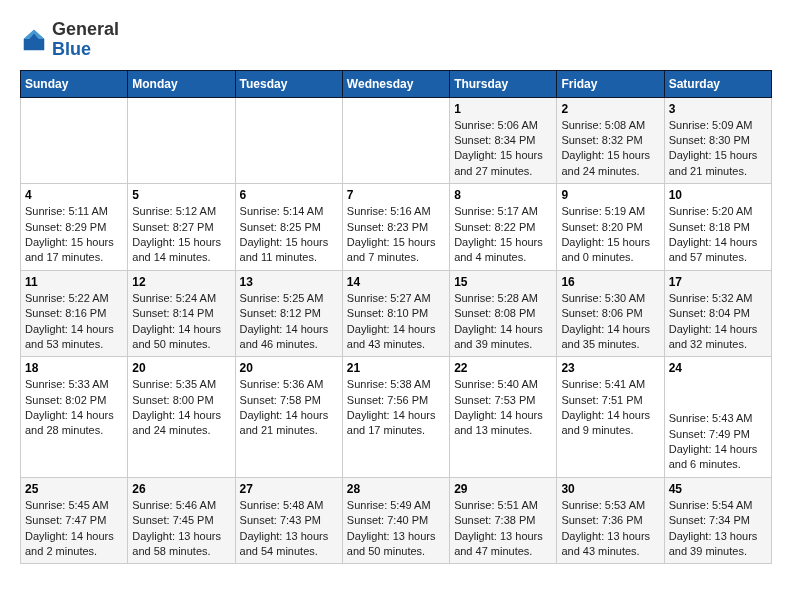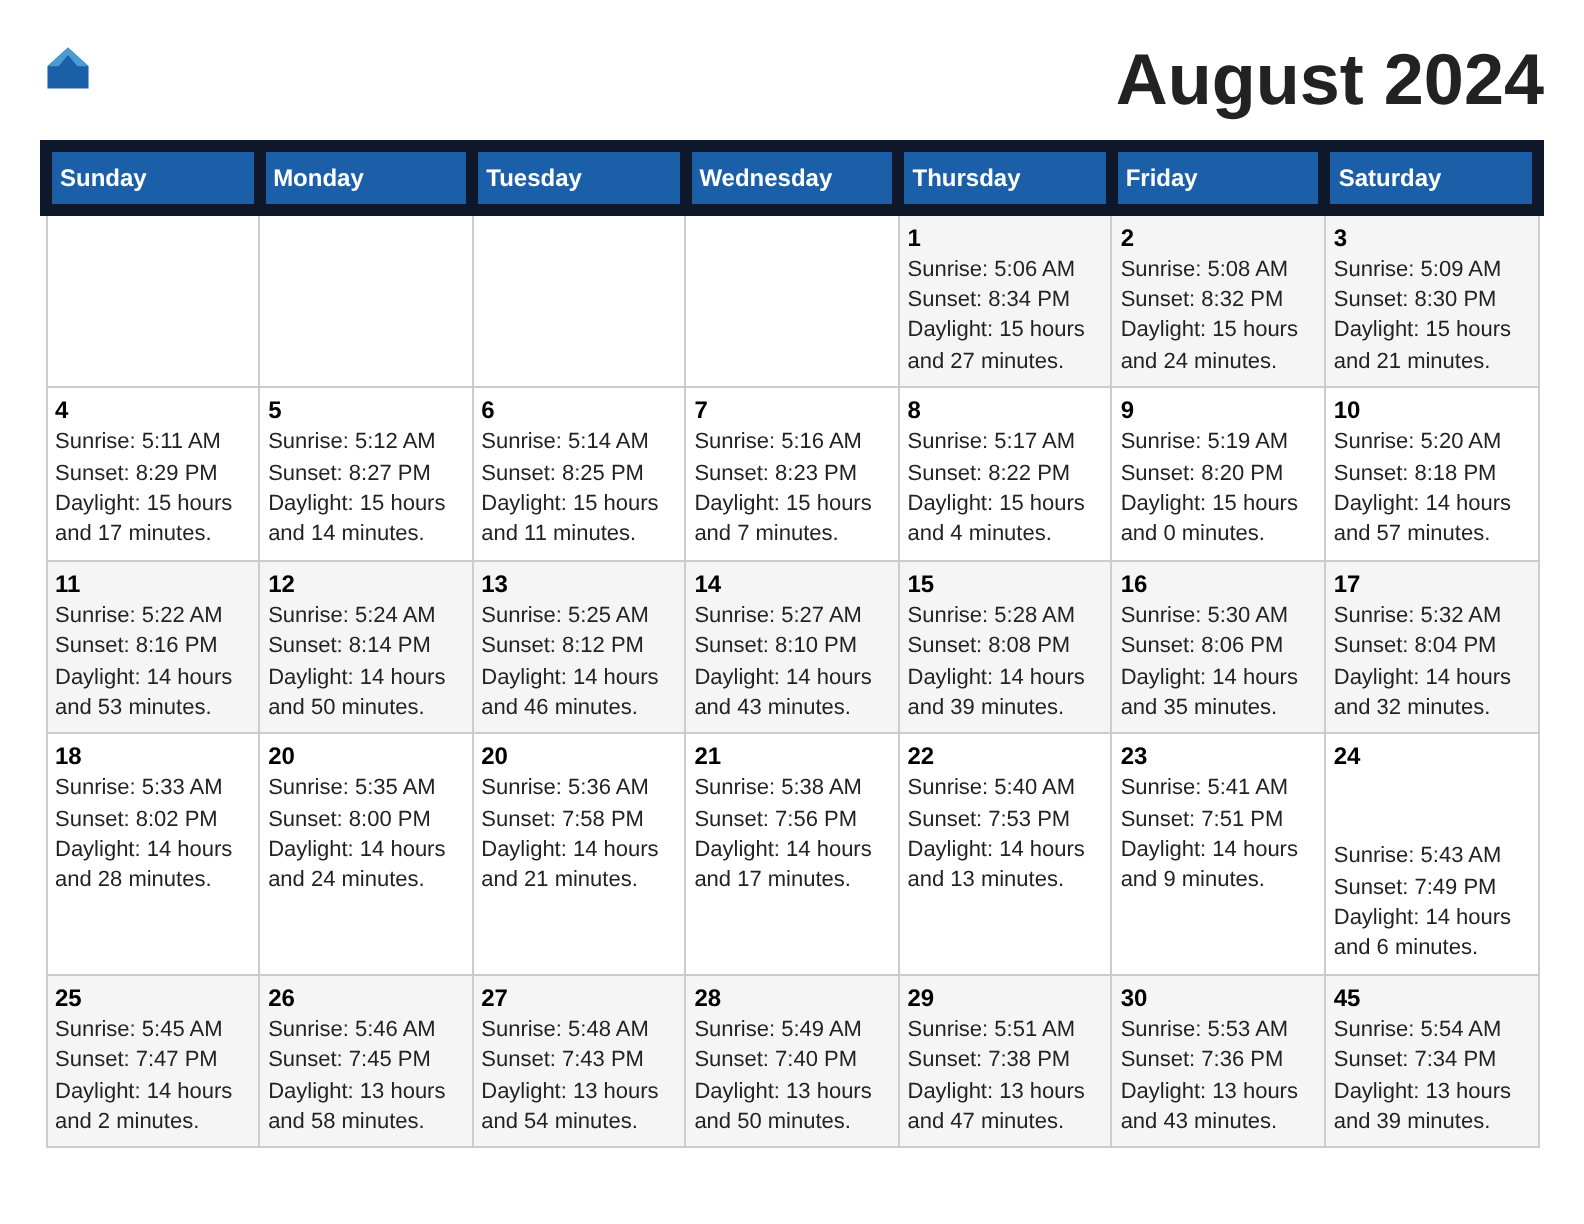--- a/index.html
+++ b/index.html
@@ -51,21 +51,21 @@
       border-collapse: collapse;
       font-size: 11px;
     }
     thead th {
       background-color: #1a5fa8;
       color: #fff;
       padding: 6px 4px;
       text-align: left;
       font-size: 12px;
       font-weight: bold;
-      border: 6px solid #0f172a;
+      border: 1px solid #0f172a;
     }
     tbody td {
       border: 1px solid #ccc;
       vertical-align: top;
       padding: 4px;
       height: 80px;
       width: calc(100% / 7);
       background: #fff;
     }
     tbody tr:nth-child(odd) td {
@@ -88,23 +88,26 @@
   </style>
 </head>
 <body>
 
 <div class="header-area">
   <div class="logo">
     <svg class="logo-icon" viewBox="0 0 30 30">
       <polygon points="15,4 26,14 26,26 4,26 4,14" fill="#1a5fa8"></polygon>
       <polygon points="15,4 26,14 20,14 15,8 10,14 4,14" fill="#4a9ad4"></polygon>
     </svg>
+    <div class="logo-text">
+      <span class="logo-general">General</span><br>
+      <span class="logo-blue">Blue</span>
+    </div>
   </div>
   <div class="title-area">
-    <div class="month-year">August 2024</div>
   </div>
 </div>
 
 <table>
   <thead>
     <tr>
     <th>Sunday</th>
         <th>Monday</th>
         <th>Tuesday</th>
         <th>Wednesday</th>

